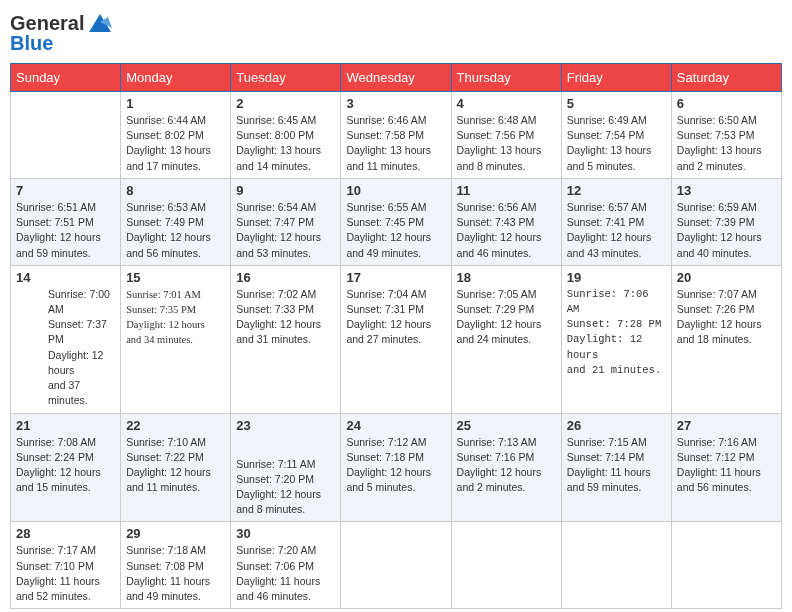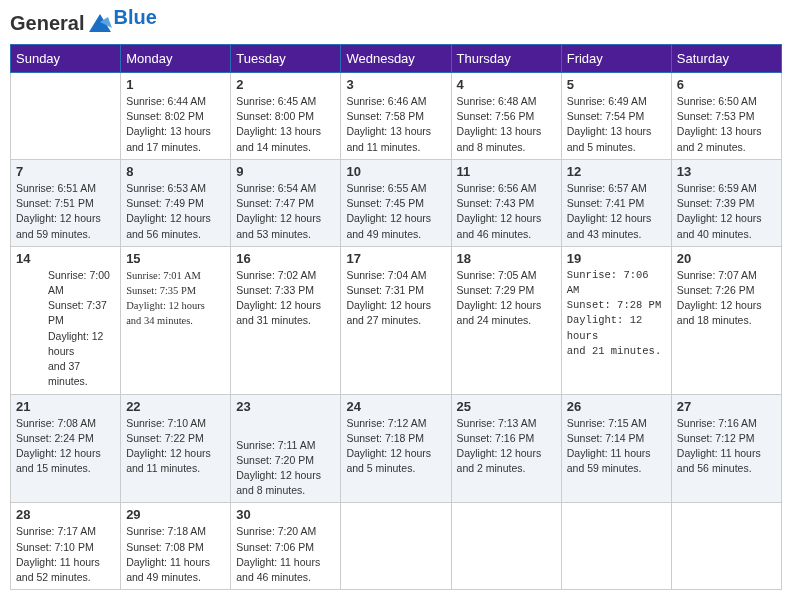--- a/index.html
+++ b/index.html
@@ -35,21 +35,21 @@
     .location {
       font-size: 15px;
       color: #555;
     }
     table {
       width: 100%;
       border-collapse: collapse;
       font-size: 11px;
     }
     thead tr th {
-      background-color: #4c1d95;
+      background-color: #ef4444;
       color: #fff;
       text-align: left;
       padding: 6px 5px;
       font-size: 13px;
       font-weight: normal;
       border: 1px solid #2a6db5;
     }
     tbody tr td {
       border: 1px solid #ccc;
       vertical-align: top;
@@ -80,21 +80,21 @@
     }
     tbody tr td.empty {
       background-color: inherit;
     }
   </style>
 </head>
 <body>
 
 <div class="header">
   <div class="logo">
-    <div style="display:flex;flex-direction:row;align-items:flex-start;justify-content:center;">
+    <div style="display:flex;flex-direction:column;align-items:flex-start;justify-content:center;">
       <div style="display:flex;align-items:center;">
         <span style="font-size:20px;font-weight:bold;color:#333;">General</span>
         <svg width="26" height="26" viewBox="0 0 26 26" style="margin-left:3px;">
           <polygon points="2,22 13,4 24,22" fill="#1a6fc4"></polygon>
           <polygon points="13,12 21,7 25,18" fill="#5ba3e0"></polygon>
         </svg>
       </div>
       <span style="font-size:20px;font-weight:bold;color:#1a6fc4;margin-top:-4px;">Blue</span>
     </div>
   </div>

